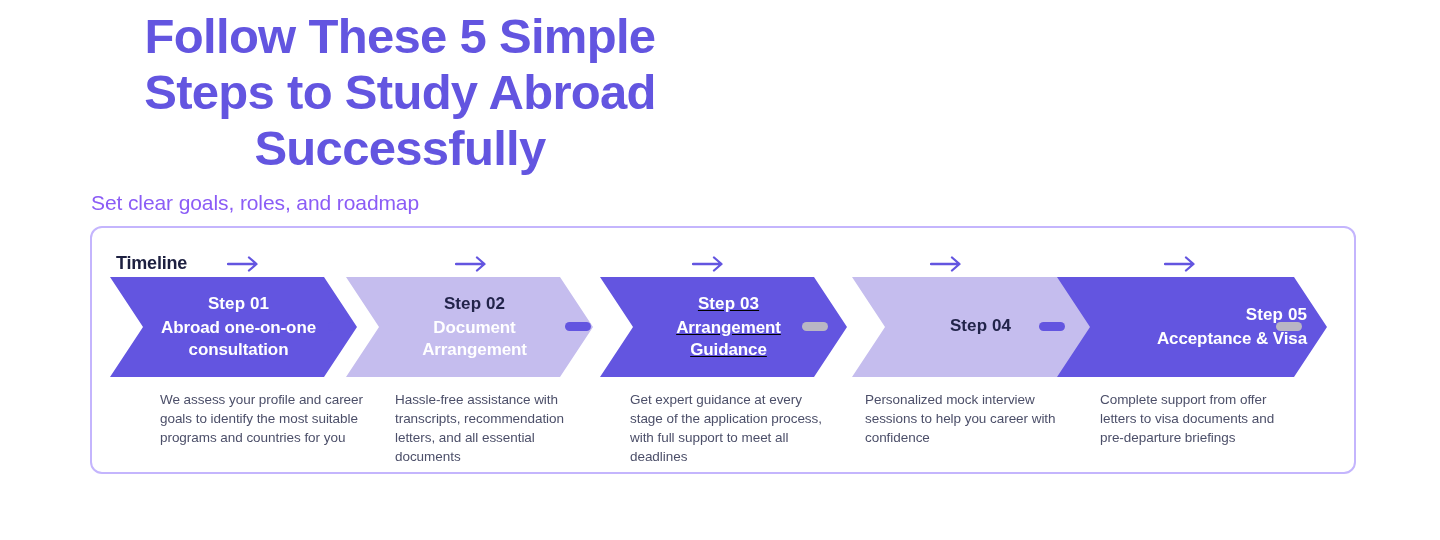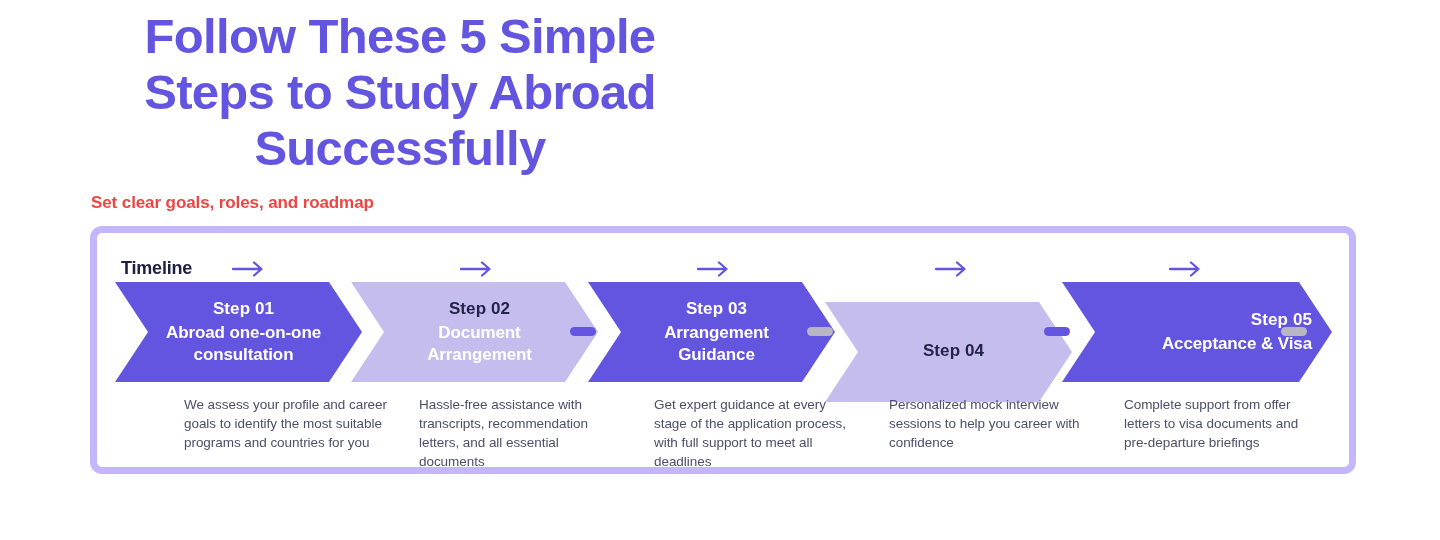--- a/index.html
+++ b/index.html
@@ -30,35 +30,35 @@
     font-weight: 700;
     letter-spacing: -0.7px;
     color: #6355e0;
   }
   .headline .hl-line { display: block; white-space: nowrap; text-align: center; }
 
   .subhead {
     position: absolute;
     left: 91px;
     top: 190px;
-    font-size: 17px;
+    font-size: 21px;
     line-height: 26px;
-    font-weight: 700;
-    color: #ef4444;
+    font-weight: 400;
+    color: #8b5cf6;
     letter-spacing: -0.1px;
   }
 
   
   .timeline-card {
     position: absolute;
     left: 90px;
     top: 226px;
     width: 1266px;
     height: 248px;
-    border: 7px solid #c4b5fd;
+    border: 2px solid #c4b5fd;
     border-radius: 12px;
     background: #ffffff;
   }
 
   
   .top-row {
     position: absolute;
     left: 0;
     top: 0;
     width: 1266px;
@@ -125,22 +125,22 @@
     letter-spacing: -0.1px;
   }
 
   .chev.dark { background: #6355e0; }
   .chev.dark .step-num { color: #ffffff; }
   .chev.light { background: #c5bdee; }
   .chev.light .step-num { color: #22244a; }
 
   .chev.c1 { left: 18px;   width: 247px; }
   .chev.c2 { left: 254px;  width: 247px; }
-  .chev.c3 { left: 491px;  width: 247px; }
-  .chev.c4 { left: 728px;  width: 247px; margin-top: 20px; }
+  .chev.c3 { left: 508px;  width: 247px; text-decoration: underline; }
+  .chev.c4 { left: 760px;  width: 247px; }
   .chev.c5 { left: 965px;  width: 270px; align-items: flex-end; }
 
   
   .connector {
     position: absolute;
     top: 45px;
     width: 26px;
     height: 9px;
     border-radius: 5px;
   }
@@ -160,21 +160,20 @@
   }
   .desc {
     position: absolute;
     top: 0;
     width: 205px;
     font-size: 13.5px;
     line-height: 19px;
     color: #4c4f६9;
     color: #4c4f69;
     letter-spacing: -0.05px;
-    margin-left: 19px;
   }
   .desc.d1 { left: 68px; }
   .desc.d2 { left: 303px; }
   .desc.d3 { left: 538px; width: 195px; }
   .desc.d4 { left: 773px; width: 200px; }
   .desc.d5 { left: 1008px; width: 200px; }
 </style>
 </head>
 <body>
 

